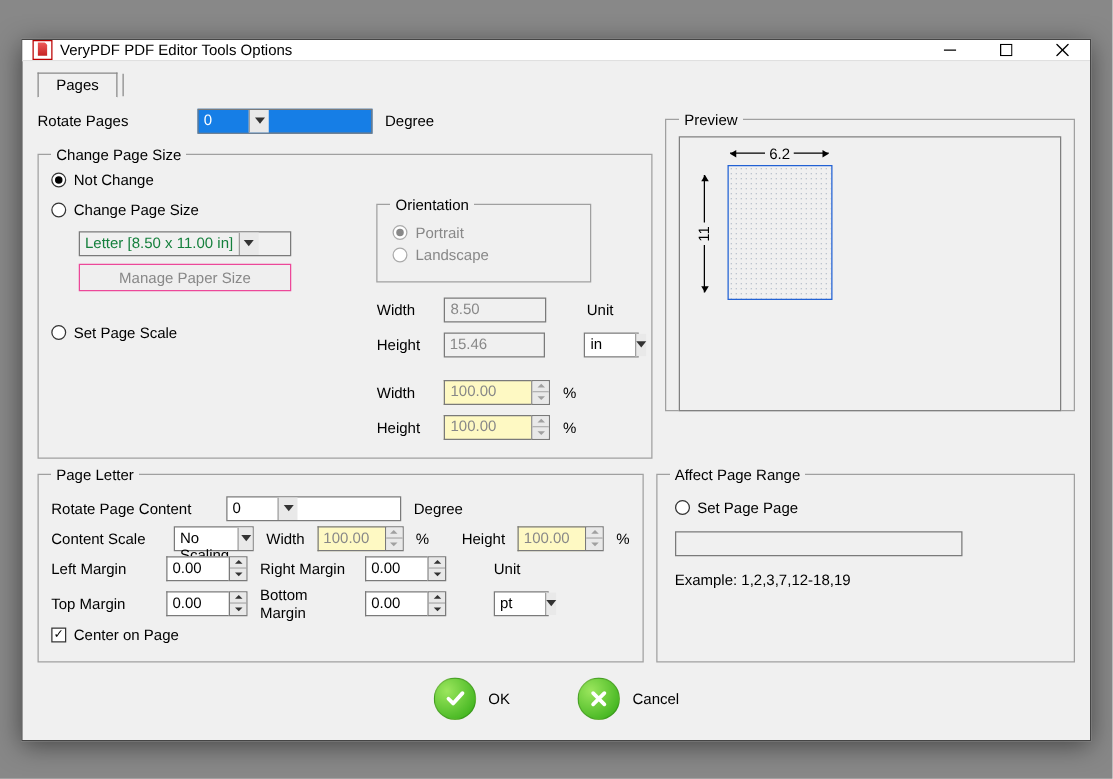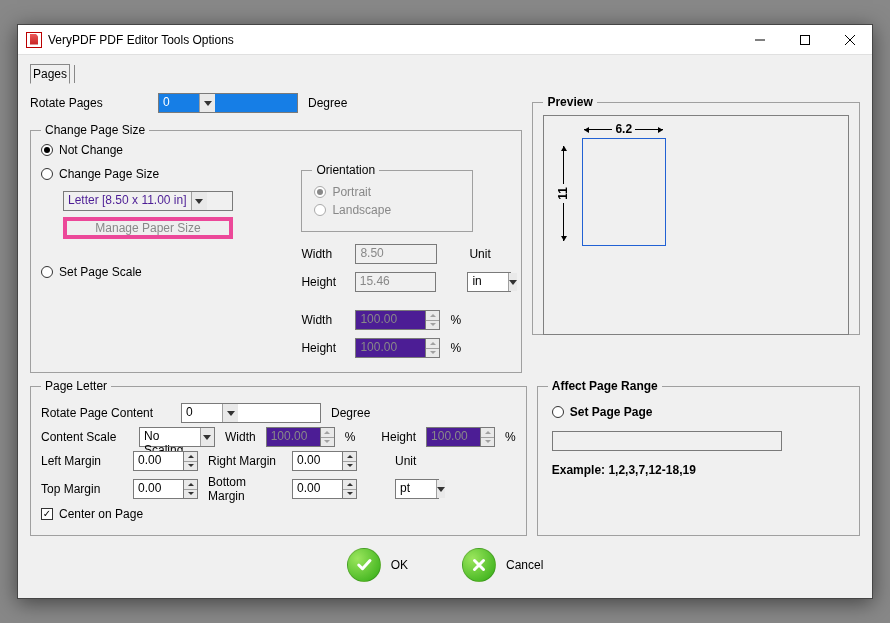--- a/index.html
+++ b/index.html
@@ -1,72 +1,72 @@
 <!DOCTYPE html>
 <html><head>
 <meta charset="utf-8">
 <style>
 * { box-sizing: border-box; font-family: "Segoe UI", Tahoma, sans-serif; font-size: 12px; }
 body { margin: 0; background: #888; display: flex; align-items: center; justify-content: center; height: 623px; }
 .window { width: 856px; background: #f0f0f0; border: 1px solid #454545; box-shadow: 0 4px 20px rgba(0,0,0,0.5); }
-.titlebar { background: #fff; height: 30px; display: flex; align-items: center; padding: 0 0 0 8px; border-bottom: 1px solid #e0e0e0; }
+.titlebar { background: #fff; height: 17px; display: flex; align-items: center; padding: 0 0 0 8px; border-bottom: 1px solid #e0e0e0; }
 .titlebar .icon { width: 16px; height: 16px; background: #fff; border: 1px solid #b00; position: relative; margin-right: 6px; }
 .titlebar .icon::before { content: ""; position: absolute; top: 1px; left: 3px; width: 8px; height: 11px; background: linear-gradient(180deg,#ed5a5a,#c52222); clip-path: polygon(0 0,70% 0,100% 25%,100% 100%,0 100%); }
 .titlebar .title { flex: 1; color: #000; }
 .winbtns { display: flex; }
 .winbtn { width: 45px; height: 29px; display: flex; align-items: center; justify-content: center; color: #000; }
 .winbtn svg { width: 10px; height: 10px; }
 
 .body { padding: 8px 12px 12px; }
 .tabs { display: flex; margin-bottom: 6px; }
-.tab { background: #f0f0f0; border: 1px solid #888; padding: 2px 2px; position: relative; top: 1px; border-bottom: 1px solid #f0f0f0; }
+.tab { background: #f0f0f0; border: 1px solid #888; padding: 2px 14px; position: relative; top: 1px; border-bottom: 1px solid #f0f0f0; }
 .tabsep { border-left: 1px solid #888; margin-left: 4px; height: 18px; align-self: flex-end; }
 
 .row { display: flex; gap: 10px; }
 .col { display: flex; flex-direction: column; }
 
 fieldset { border: 1px solid #a0a0a0; padding: 6px 10px 10px; margin: 6px 0 0; }
 legend { padding: 0 4px; font-size: 12px; }
 
 .lbl { display: inline-block; }
 
 .dropdown { display: inline-flex; align-items: stretch; border: 1px solid #7a7a7a; background: #fff; height: 20px; }
 .dropdown .val { padding: 1px 4px; min-width: 40px; }
 .dropdown .btn { width: 16px; background: #e9e9e9; display: flex; align-items: center; justify-content: center; border-left: 1px solid #a0a0a0; }
 .dropdown .btn::before { content: ""; border-left: 4px solid transparent; border-right: 4px solid transparent; border-top: 5px solid #333; }
 .dropdown.sel { background: #167ee6; }
 .dropdown.sel .val { color: #fff; background: #167ee6; }
 
 .dropdown.disabled { background: #f0f0f0; color: #888; }
-.dropdown.disabled .val { color: #4c1d95; text-align: center; }
+.dropdown.disabled .val { color: #15803d; text-align: center; }
 
 .txt { border: 1px solid #7a7a7a; background: #fff; padding: 1px 4px; height: 20px; width: 58px; }
 .txt.disabled { background: #f0f0f0; color: #888; }
 
 .spinner { display: inline-flex; }
 .spinner .txt { border-right: 0; }
 .spinner .spbtns { width: 15px; border: 1px solid #7a7a7a; display: flex; flex-direction: column; }
 .spinner .spbtns div { flex: 1; background: #e9e9e9; display: flex; align-items: center; justify-content: center; }
 .spinner .spbtns div:first-child { border-bottom: 1px solid #a0a0a0; }
 .spinner .spbtns div::before { content: ""; border-left: 3px solid transparent; border-right: 3px solid transparent; }
 .spinner .spbtns div:first-child::before { border-bottom: 3px solid #333; }
 .spinner .spbtns div:last-child::before { border-top: 3px solid #333; }
-.spinner.disabled .txt { background: #4c1d95; color: #888; }
+.spinner.disabled .txt { background: #fef9c3; color: #888; }
 .spinner.disabled .spbtns div::before { opacity: 0.4; }
 
 .radio, .check { display: inline-flex; align-items: center; gap: 6px; }
 .radio .dot { width: 12px; height: 12px; border: 1px solid #333; border-radius: 50%; background: #fff; display: flex; align-items: center; justify-content: center; }
 .radio.on .dot::before { content: ""; width: 6px; height: 6px; background: #000; border-radius: 50%; }
 .radio.disabled .dot { border-color: #aaa; }
 .radio.disabled.on .dot::before { background: #888; }
 .radio.disabled { color: #888; }
 .check .box { width: 12px; height: 12px; border: 1px solid #333; background: #fff; display: flex; align-items: center; justify-content: center; font-size: 10px; line-height: 1; }
 .check.on .box::before { content: "✓"; color: #000; }
 
-.btn-flat { height: 22px; background: #efefef; border: 4px solid #ec4899; padding: 0 10px; display: inline-flex; align-items: center; justify-content: center; }
+.btn-flat { height: 22px; background: #efefef; border: 1px solid #ec4899; padding: 0 10px; display: inline-flex; align-items: center; justify-content: center; }
 .btn-flat.disabled { color: #888; }
 
 .preview-box { border: 1px solid #808080; background: #f0f0f0; height: 220px; position: relative; padding: 8px 0 0 22px; }
 .dim-h { position: absolute; top: 6px; left: 40px; display: flex; align-items: center; gap: 3px; font-size: 11px; }
 .dim-h .arr { width: 28px; height: 0; border-top: 1px solid #000; position: relative; }
 .dim-h .arr::before, .dim-h .arr::after { content: ""; position: absolute; top: -3px; border-top: 3px solid transparent; border-bottom: 3px solid transparent; }
 .dim-h .arr.l::before { left: 0; border-right: 5px solid #000; }
 .dim-h .arr.r::after { right: 0; border-left: 5px solid #000; }
 .dim-v { position: absolute; left: 12px; top: 30px; display: flex; flex-direction: column; align-items: center; gap: 3px; font-size: 11px; }
 .dim-v .arr { height: 38px; width: 0; border-left: 1px solid #000; position: relative; }
@@ -85,21 +85,21 @@
 
 .line { display: flex; align-items: center; gap: 10px; margin: 4px 0; }
 .w140 { width: 140px; }
 .w100 { width: 100px; }
 .smalllabel { width: 44px; }
 .unitsel { width: 44px; }
 
 .range-input { border: 1px solid #7a7a7a; background: #f0f0f0; height: 20px; width: 230px; }
 
 .top-left { width: 511px; }
-.top-right { width: 340px; font-weight: bold; }
+.top-right { width: 340px; }
 
 .inner-fieldset { margin-top: 0; }
 .orientation { width: 172px; margin-top: 20px; }
 
 </style>
 </head>
 <body>
 
 <div class="window">
   <div class="titlebar">
@@ -257,21 +257,21 @@
         <div class="line">
           <span class="lbl" style="width:130px">Rotate Page Content</span>
           <div class="dropdown w140">
             <span class="val">0</span>
             <span class="btn"></span>
           </div>
           <span>Degree</span>
         </div>
         <div class="line">
           <span class="lbl" style="width:88px">Content Scale</span>
-          <div class="dropdown" style="width:76px">
+          <div class="dropdown" style="width:64px">
             <span class="val">No Scaling</span>
             <span class="btn"></span>
           </div>
           <span>Width</span>
           <span class="spinner disabled">
               <span class="txt" style="width:54px">100.00</span>
               <span class="spbtns">
                 <div></div>
                 <div></div>
               </span>

